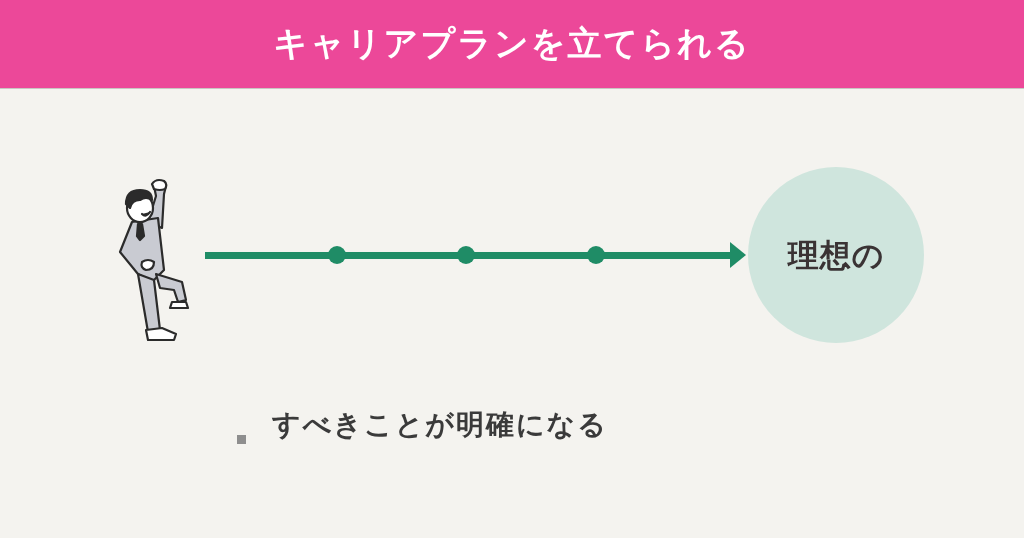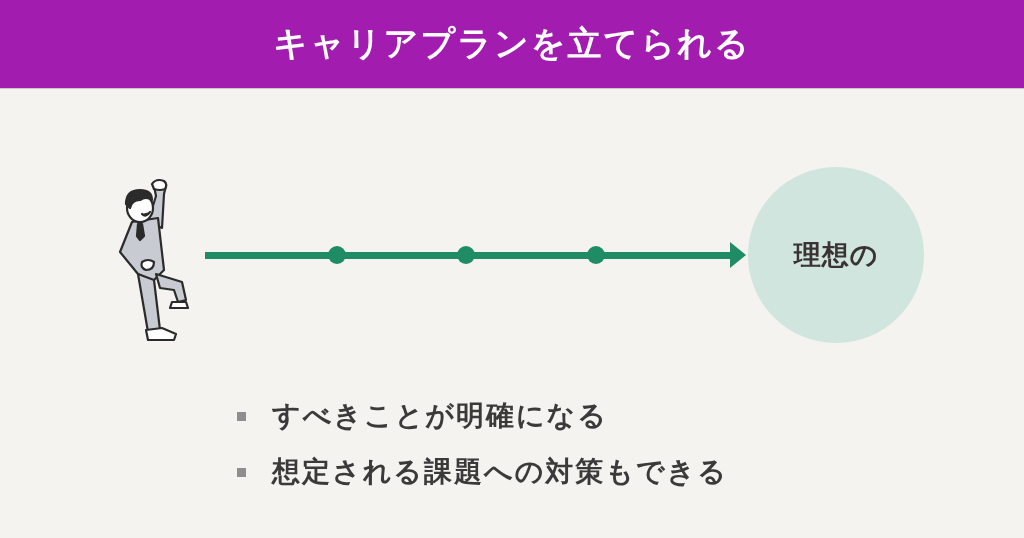--- a/index.html
+++ b/index.html
@@ -4,48 +4,48 @@
 <style>
   * { margin: 0; padding: 0; box-sizing: border-box; }
   html, body { width: 1024px; height: 538px; overflow: hidden; }
   body {
     background: #f4f3ef;
     font-family: "DejaVu Sans", "Liberation Sans", sans-serif;
     position: relative;
   }
   .header {
     position: absolute; left: 0; top: 0; width: 1024px; height: 89px;
-    background: #a21caf;
+    background: #ec4899;
     display: flex; align-items: center; justify-content: center;
     border-bottom: 1px solid #c9c7c2;
   }
   .header-title {
     color: #ffffff; font-size: 34px; font-weight: bold; letter-spacing: 2px;
   }
   .figure {
     position: absolute; left: 112px; top: 178px; width: 84px; height: 168px;
   }
   .timeline {
     position: absolute; left: 205px; top: 232px; width: 545px; height: 46px;
   }
   .goal-circle {
     position: absolute; left: 748px; top: 167px; width: 176px; height: 176px;
     border-radius: 50%;
     background: #cfe5dd;
     display: flex; flex-direction: column; align-items: center; justify-content: center;
   }
   .goal-line {
-    color: #3a3334; font-size: 27px; font-weight: bold; line-height: 42px;
+    color: #3a3334; font-size: 31px; font-weight: bold; line-height: 42px;
     letter-spacing: 1px;
   }
   .benefits {
     position: absolute; left: 237px; top: 388px;
   }
   .benefit-item {
-    display: flex; align-items: center; height: 56px;
+    display: flex; align-items: flex-end; height: 56px;
   }
   .bullet {
     width: 9px; height: 9px; background: #8e8e8e; margin-right: 26px; flex: none;
   }
   .benefit-text {
     color: #3a3a3a; font-size: 28px; font-weight: bold; letter-spacing: 2px;
   }
 </style>
 </head>
 <body>
@@ -92,17 +92,13 @@
 
 <div class="goal-circle">
   <div class="goal-line">理想の</div>
 </div>
 
 <div class="benefits">
   <div class="benefit-item">
     <span class="bullet"></span>
     <span class="benefit-text">すべきことが明確になる</span>
   </div>
-  <div class="benefit-item">
-    <span class="bullet"></span>
-    <span class="benefit-text">想定される課題への対策もできる</span>
-  </div>
 </div>
 
 </body></html>

